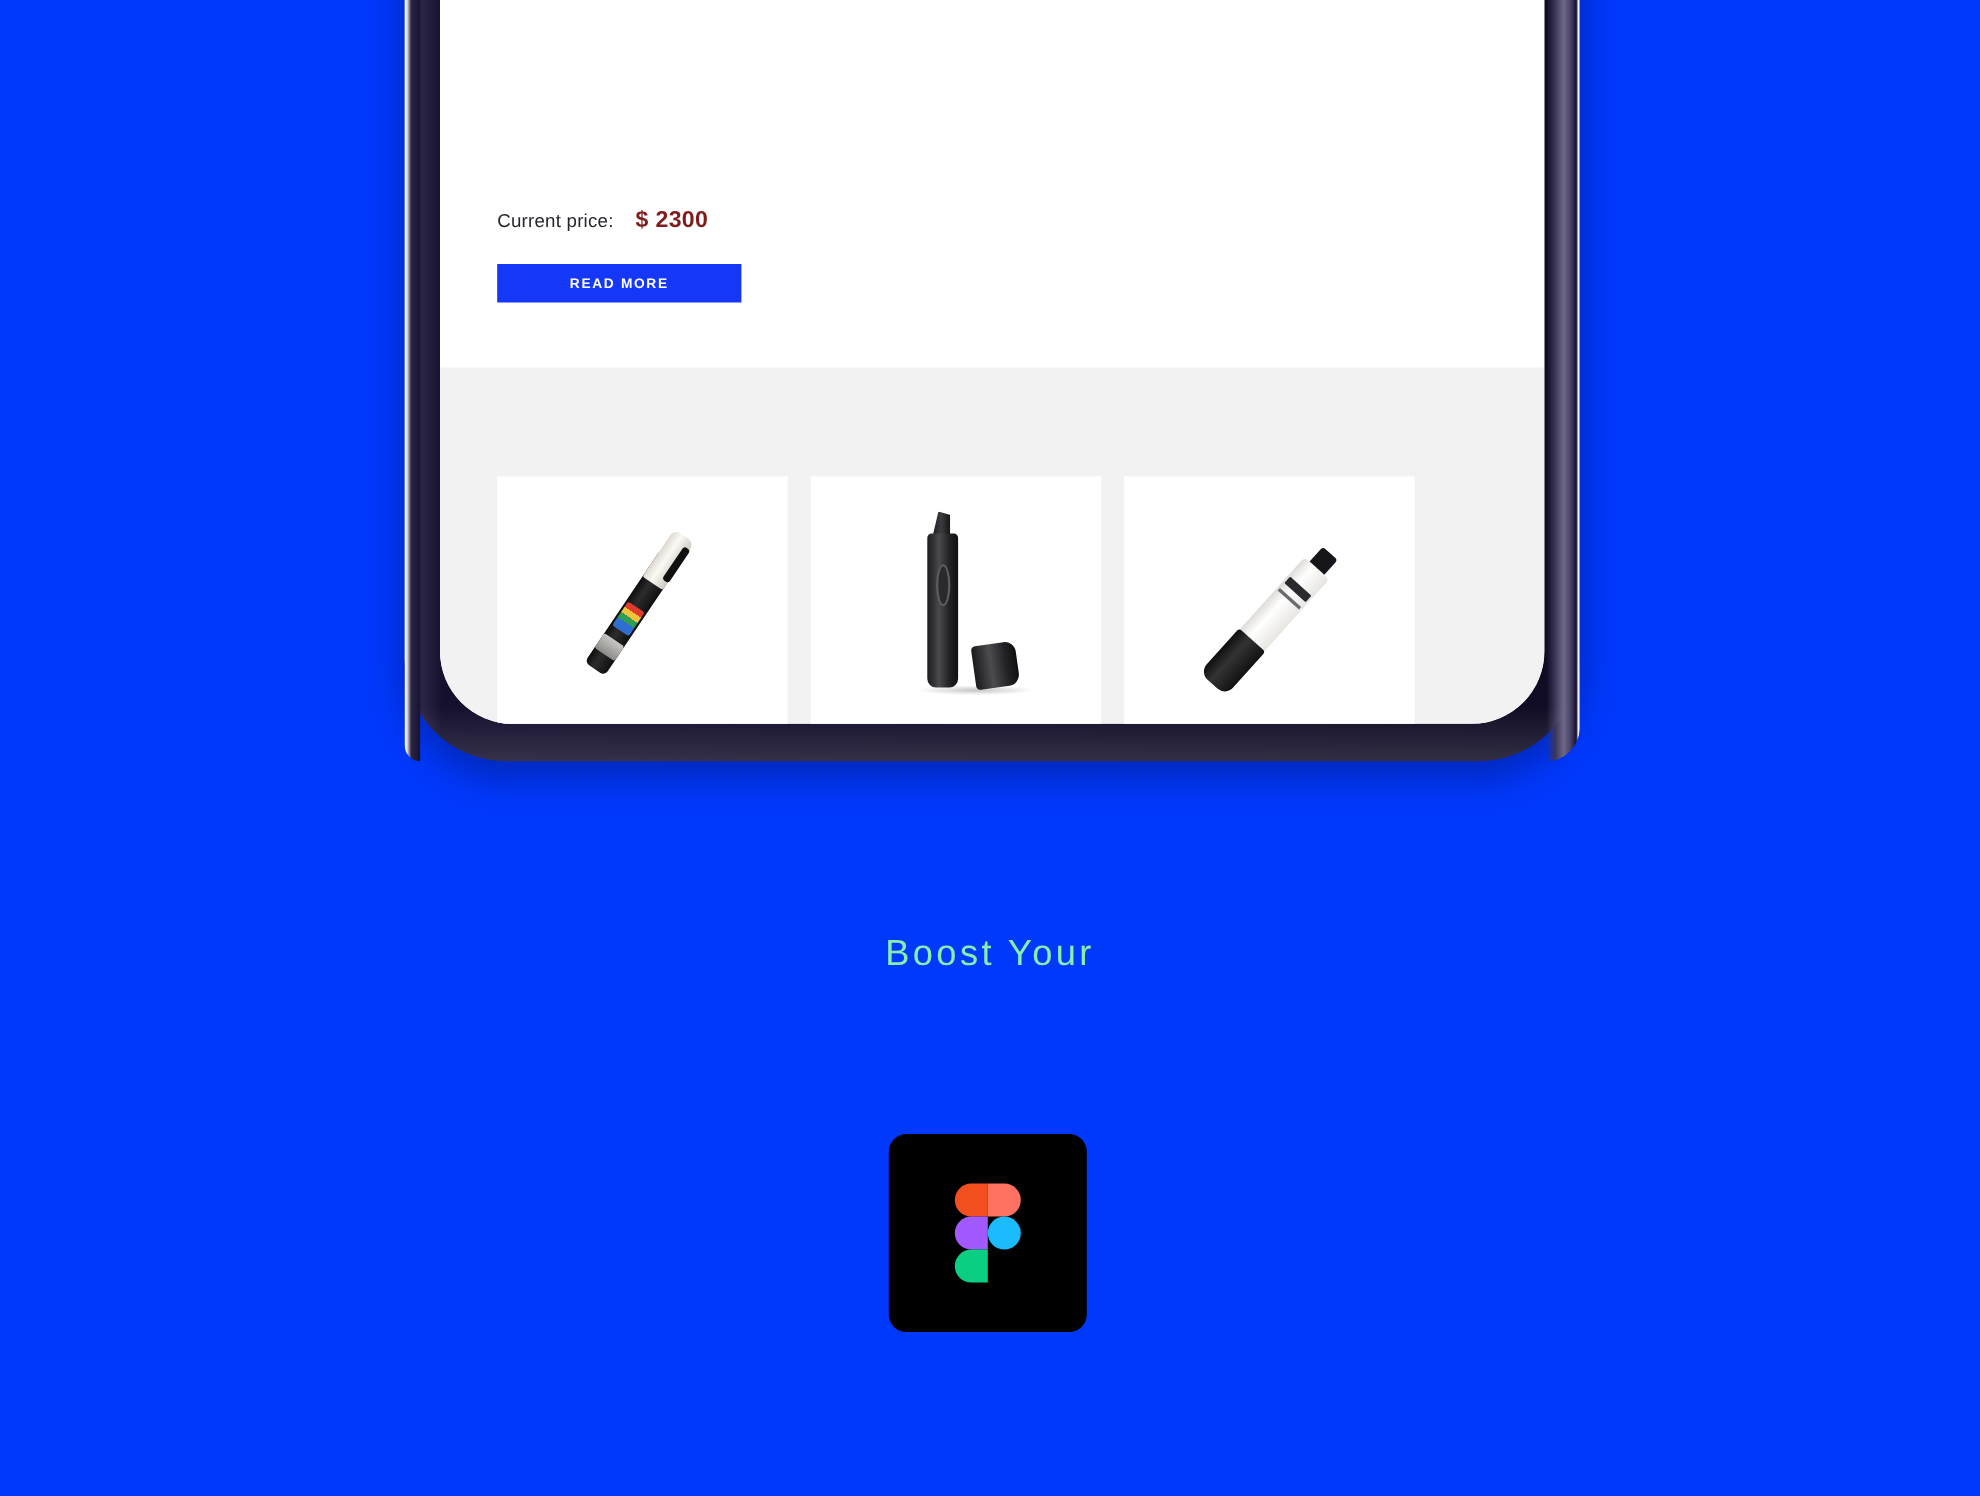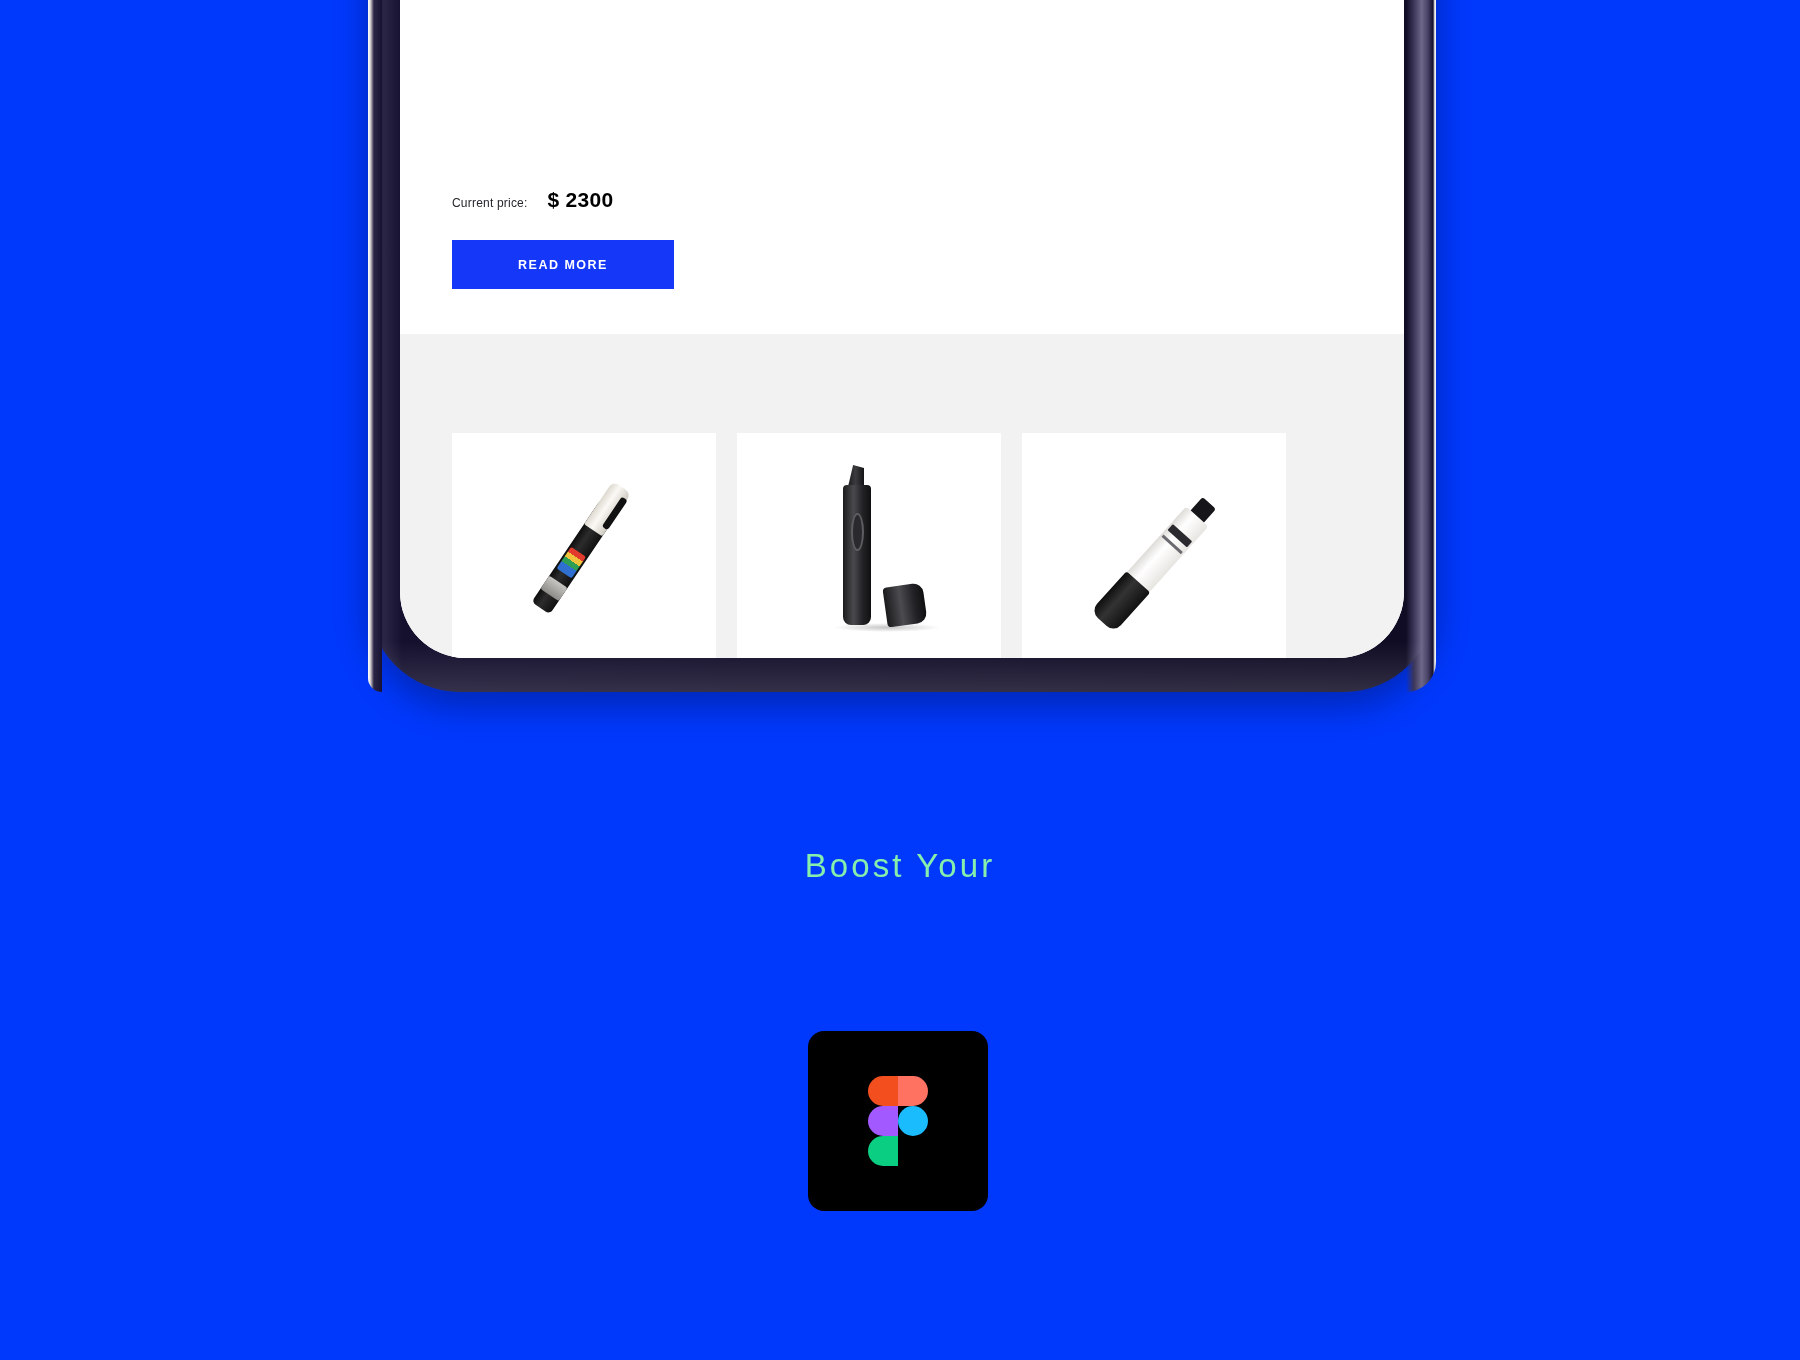--- a/index.html
+++ b/index.html
@@ -111,37 +111,37 @@
 
   .price-row {
     position: absolute;
     left: 0;
     top: 842px;
     display: flex;
     align-items: baseline;
     gap: 20px;
   }
   .price-label {
-    font-size: 12px;
+    font-size: 17px;
     color: #26242c;
     letter-spacing: 0.2px;
   }
   .price-value {
     font-size: 21px;
     font-weight: bold;
-    color: #000000;
+    color: #7f1d1d;
     letter-spacing: 0.3px;
   }
 
   .read-more-btn {
     position: absolute;
     left: 0;
     top: 894px;
     width: 222px;
-    height: 49px;
+    height: 35px;
     background: #1437f8;
     border: none;
     color: #ffffff;
     font-size: 12.5px;
     font-weight: bold;
     letter-spacing: 1.5px;
     font-family: "Liberation Sans", sans-serif;
     cursor: pointer;
     display: flex;
     align-items: center;

